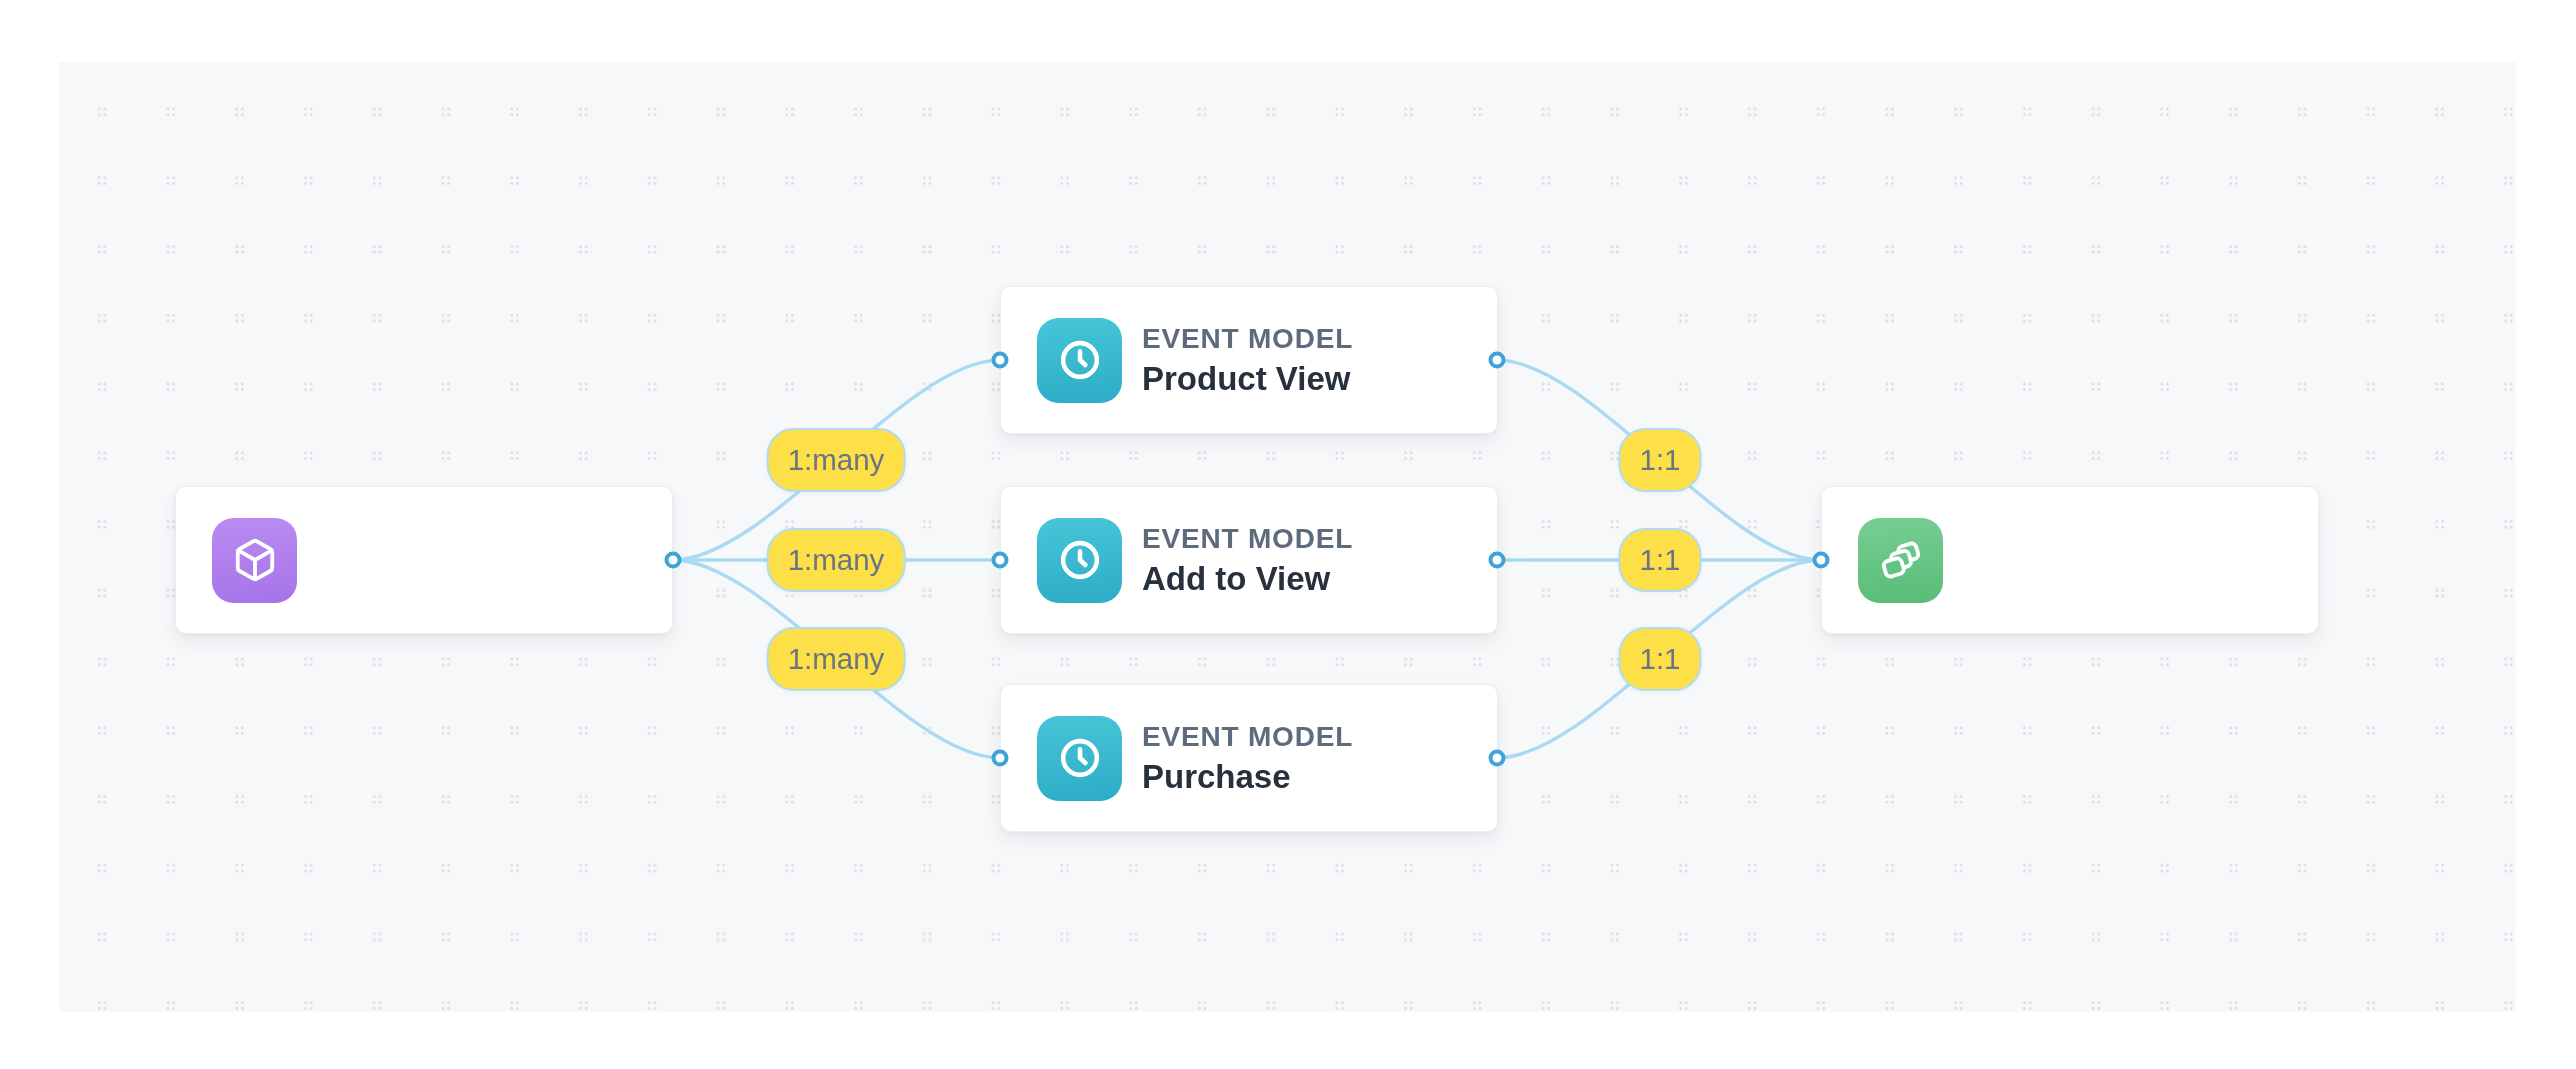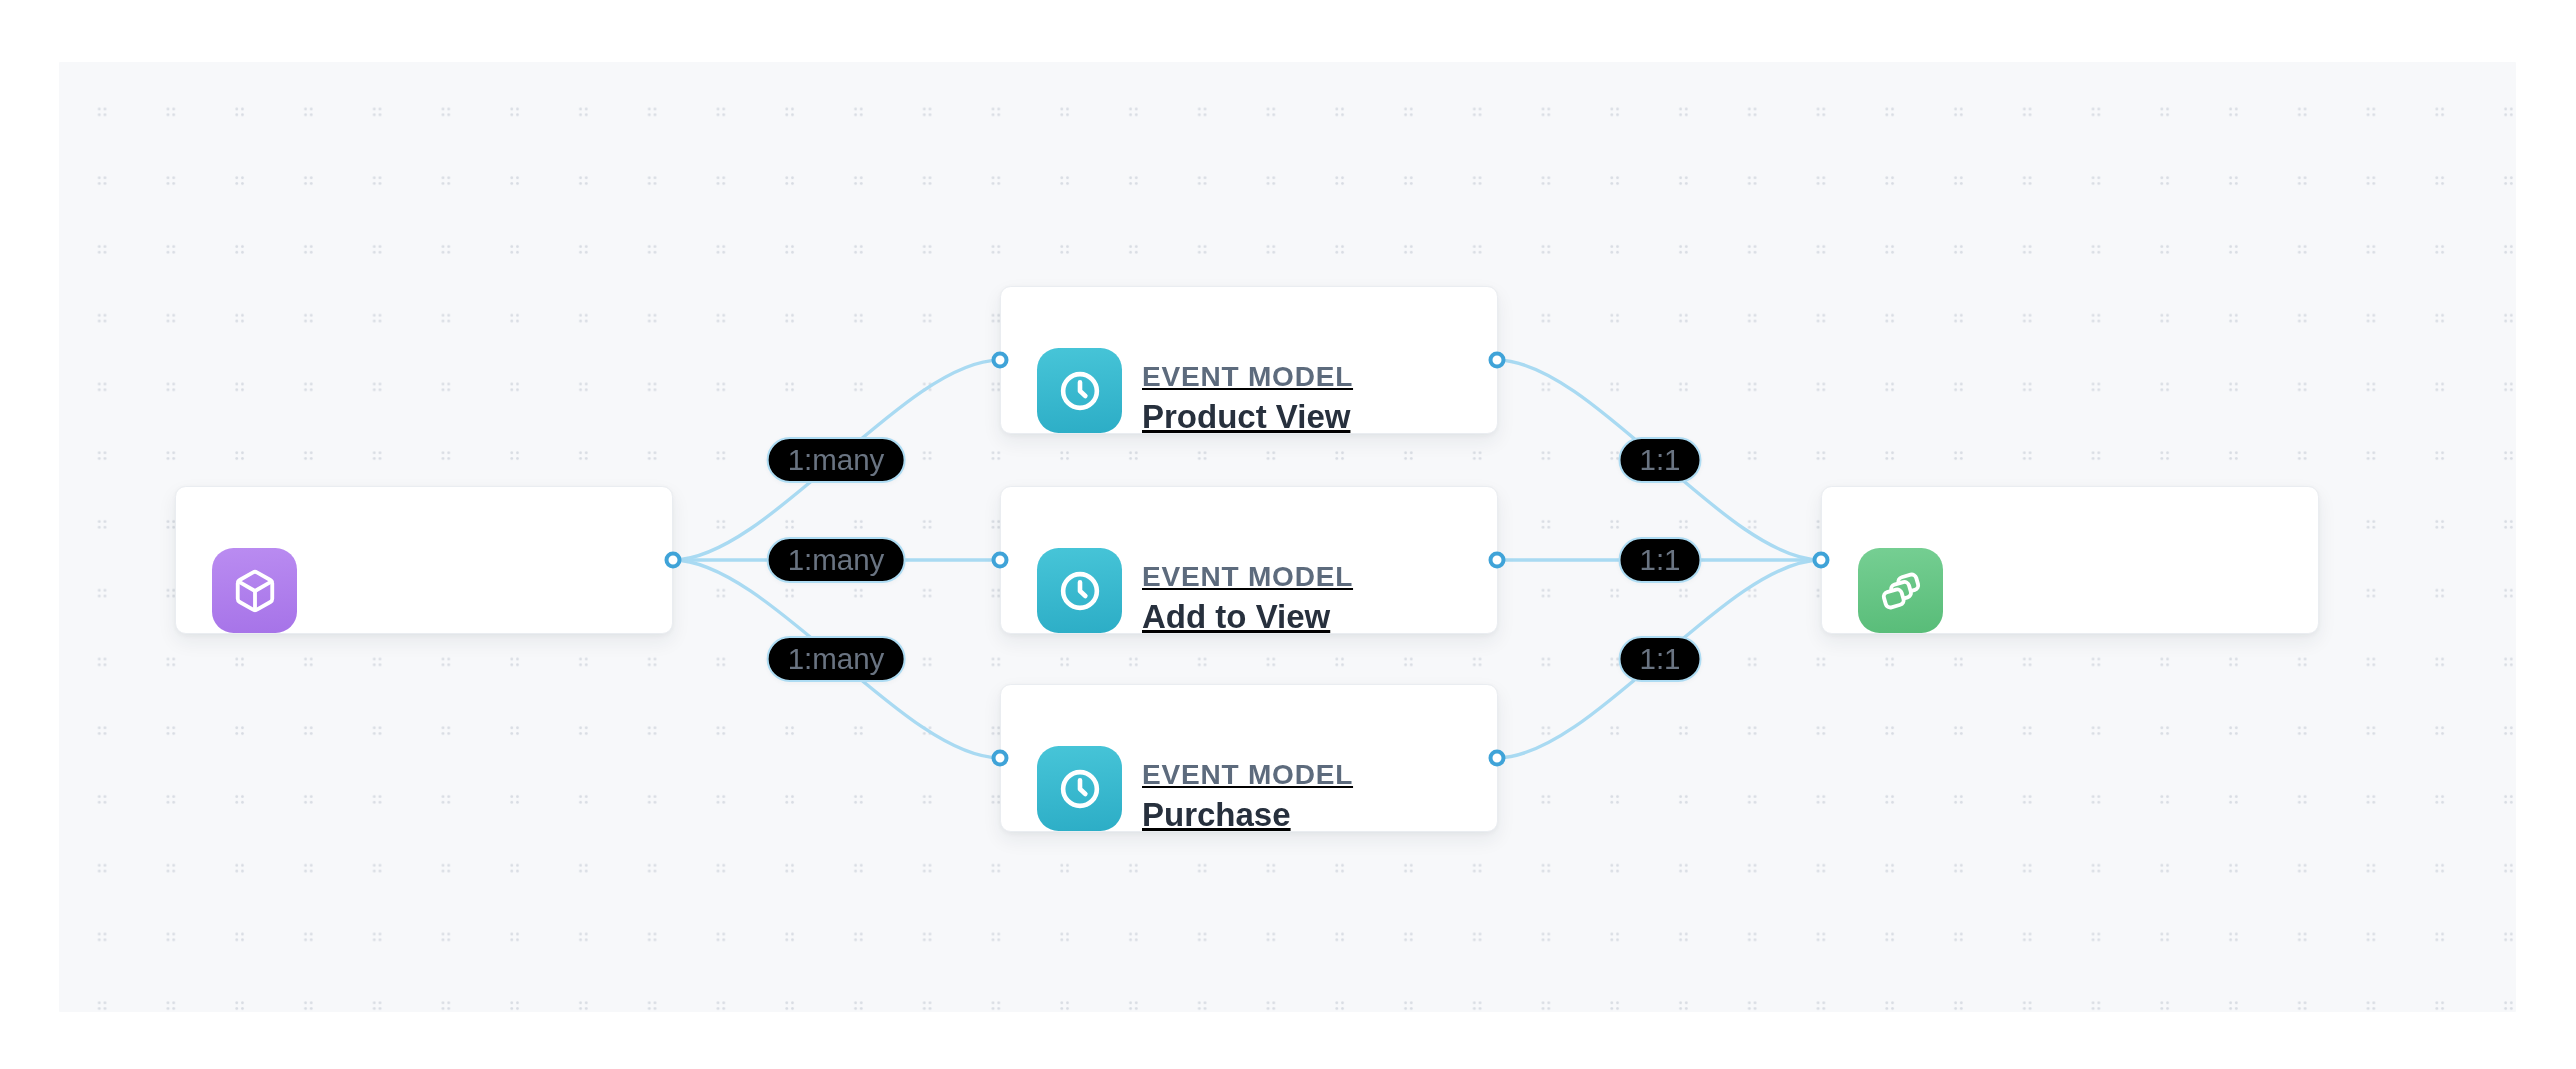--- a/index.html
+++ b/index.html
@@ -16,43 +16,43 @@
   }
   .dots-svg{position:absolute;left:0;top:0;display:block;}
   .edges-svg{position:absolute;left:0;top:0;pointer-events:none;}
   .edge{fill:none;stroke:#a9daf2;stroke-width:5;stroke-linecap:round;}
 
   .node{
     position:absolute;width:498px;height:148px;
     background:#ffffff;border:1.3px solid #eaedf1;border-radius:10.7px;
     box-sizing:border-box;
     box-shadow:0 8px 19px rgba(28,39,60,0.07),0 1.3px 4px rgba(28,39,60,0.04);
-    display:flex;align-items:flex-end;padding-left:36px;text-decoration:underline;
+    display:flex;align-items:center;padding-left:36px;
   }
   .icon-tile{
     width:85px;height:85px;border-radius:21.5px;flex:0 0 auto;
     display:flex;align-items:center;justify-content:center;
   }
   .icon-tile svg{display:block;}
   .tile-purple{background:linear-gradient(175deg,#ba8cf1 0%,#a673e8 100%);}
   .tile-teal{background:linear-gradient(175deg,#47c5d8 0%,#2cadc6 100%);}
   .tile-green{background:linear-gradient(175deg,#76cf93 0%,#58bc78 100%);}
   .node-text{margin-left:20px;display:flex;flex-direction:column;}
   .node-kind{
     font-size:28px;font-weight:700;color:#5d6b7d;
     letter-spacing:0.8px;line-height:1;margin-bottom:9.4px;
   }
   .node-title{
     font-size:33px;font-weight:600;color:#27303d;line-height:1;
   }
 
   .pill{
     position:absolute;transform:translate(-50%,-50%);
-    height:46px;padding:0 19px;box-sizing:border-box;
-    background:#000000;border:2.7px solid #aedcf3;border-radius:27px;
+    height:64px;padding:0 19px;box-sizing:border-box;
+    background:#fde047;border:2.7px solid #aedcf3;border-radius:27px;
     display:flex;align-items:center;justify-content:center;
     font-size:29.5px;font-weight:500;color:#6a7482;line-height:1;
     box-shadow:0 1.3px 5.4px rgba(28,39,60,0.04);
   }
 
   .handle{
     position:absolute;transform:translate(-50%,-50%);
     width:17px;height:17px;border-radius:50%;
     background:#ffffff;border:4px solid #3fa3d8;box-sizing:border-box;
   }

